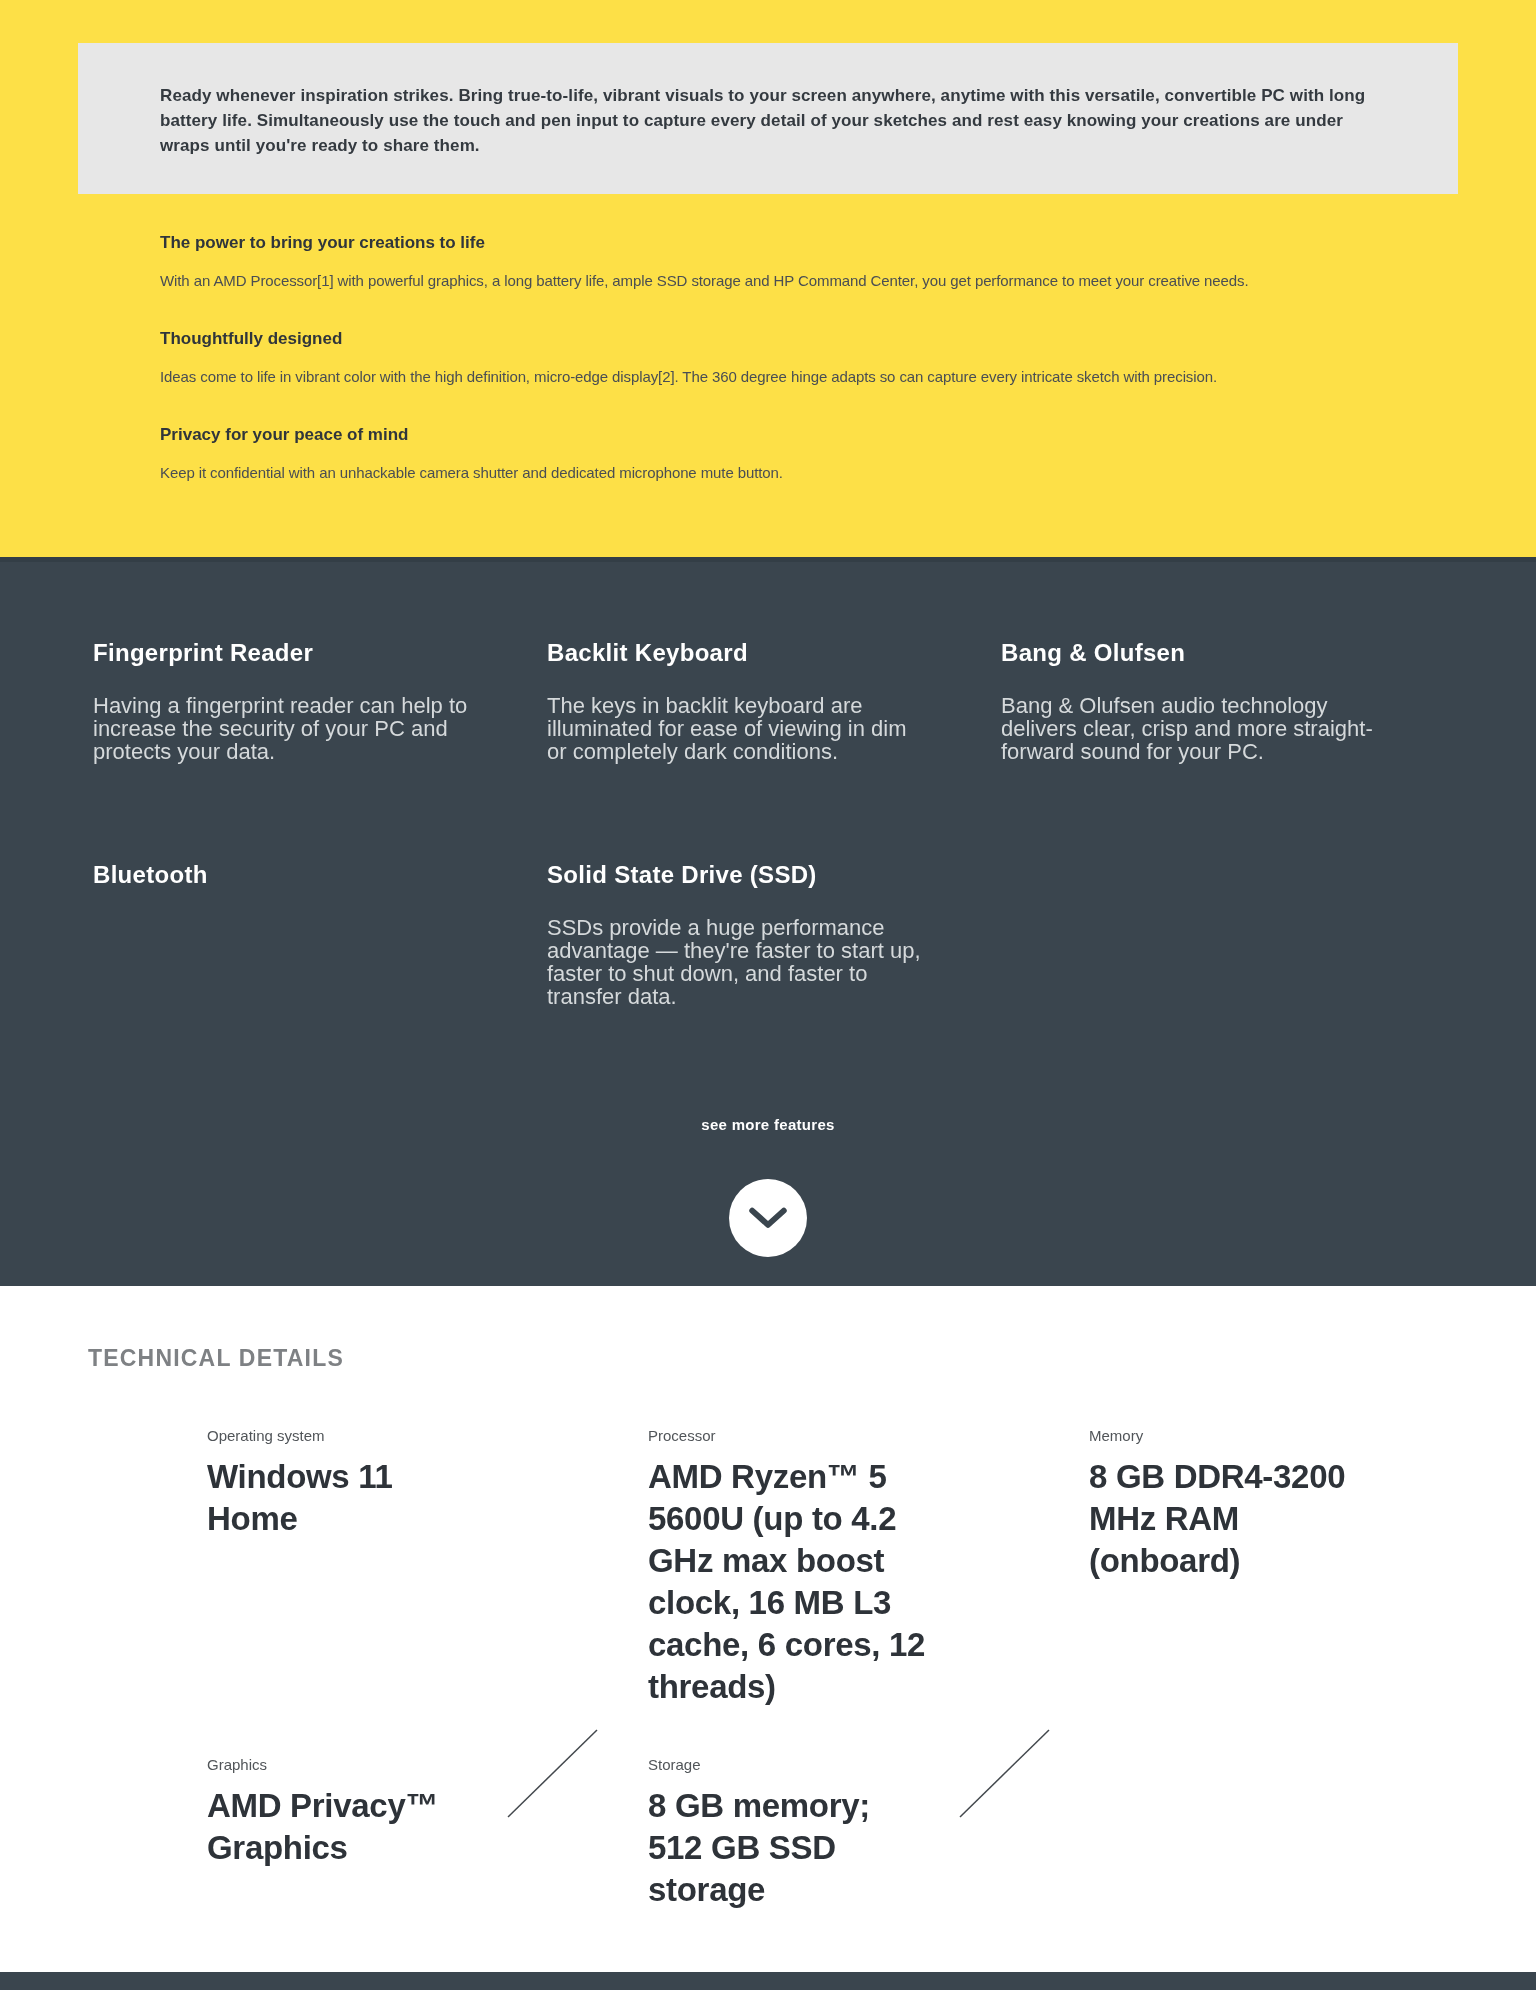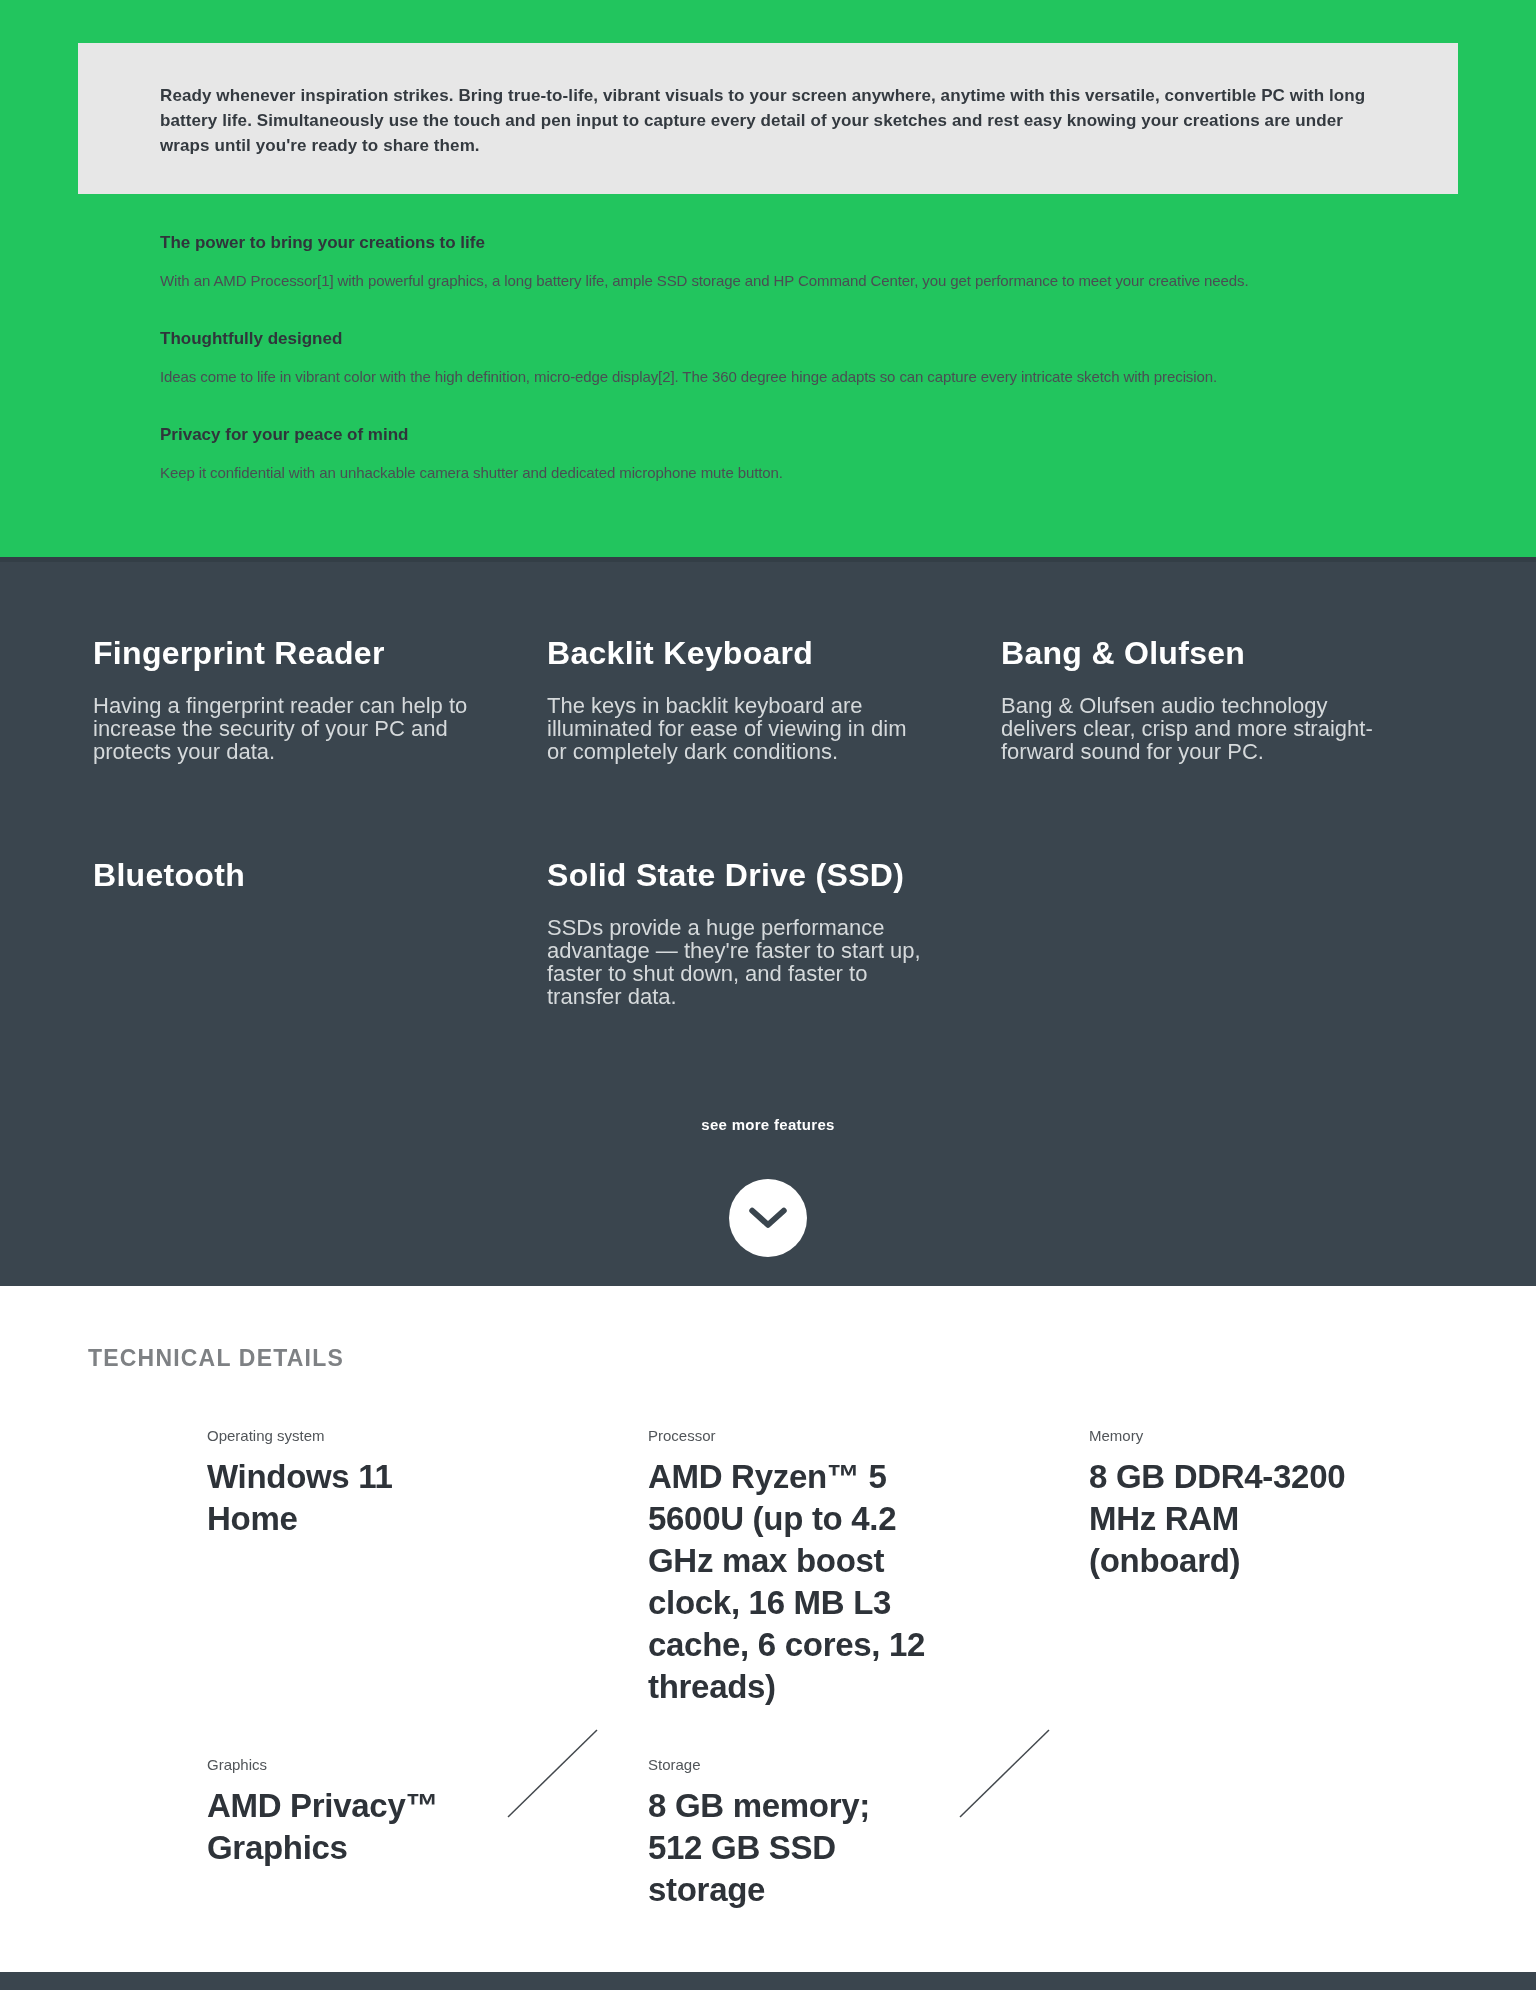--- a/index.html
+++ b/index.html
@@ -2,21 +2,21 @@
 <html><head>
 <meta charset="utf-8">
 <style>
   * { margin: 0; padding: 0; box-sizing: border-box; }
   html, body { background: #ffffff; }
   .page {
     position: relative;
     width: 1536px;
     height: 1990px;
     overflow: hidden;
-    background: #22c55e;
+    background: #fde047;
     font-family: "Liberation Sans", sans-serif;
     color: #2f343a;
   }
 
   
   .intro-box {
     position: absolute;
     left: 78px; top: 43px;
     width: 1380px; height: 151px;
     background: #e7e7e7;
@@ -65,21 +65,21 @@
   .feature-grid {
     margin-left: 93px;
     width: 1285px;
     display: grid;
     grid-template-columns: repeat(3, 377px);
     column-gap: 77px;
     row-gap: 97px;
     align-items: start;
   }
   .feature h3 {
-    font-size: 32px;
+    font-size: 24px;
     line-height: 30px;
     font-weight: 700;
     color: #ffffff;
     letter-spacing: 0.3px;
     margin-bottom: 26px;
   }
   .feature p {
     font-size: 22px;
     line-height: 23px;
     font-weight: 400;

